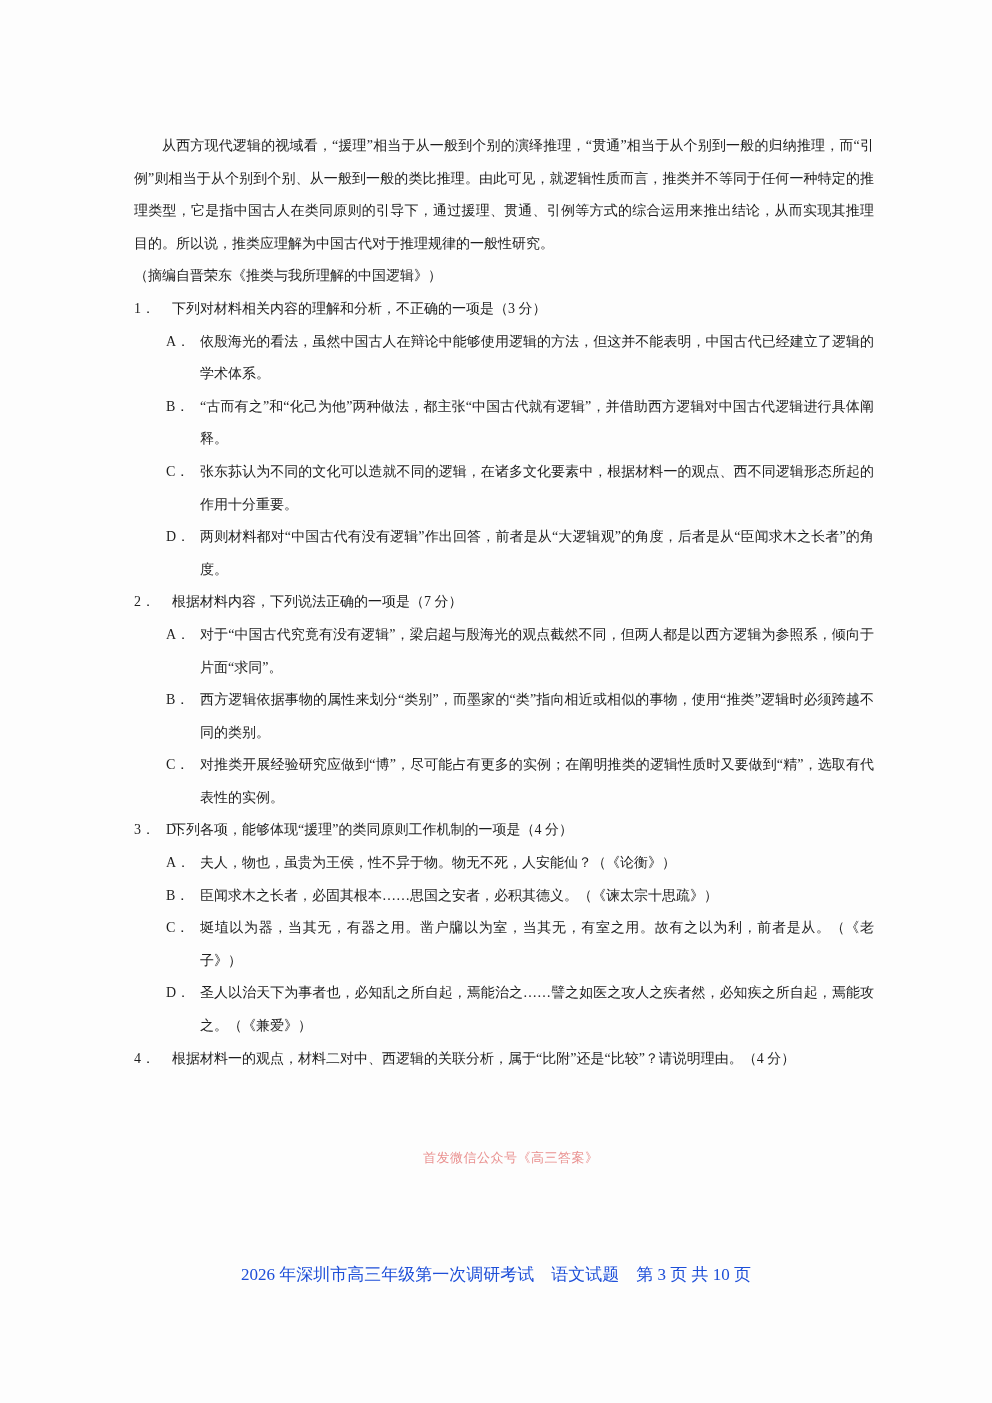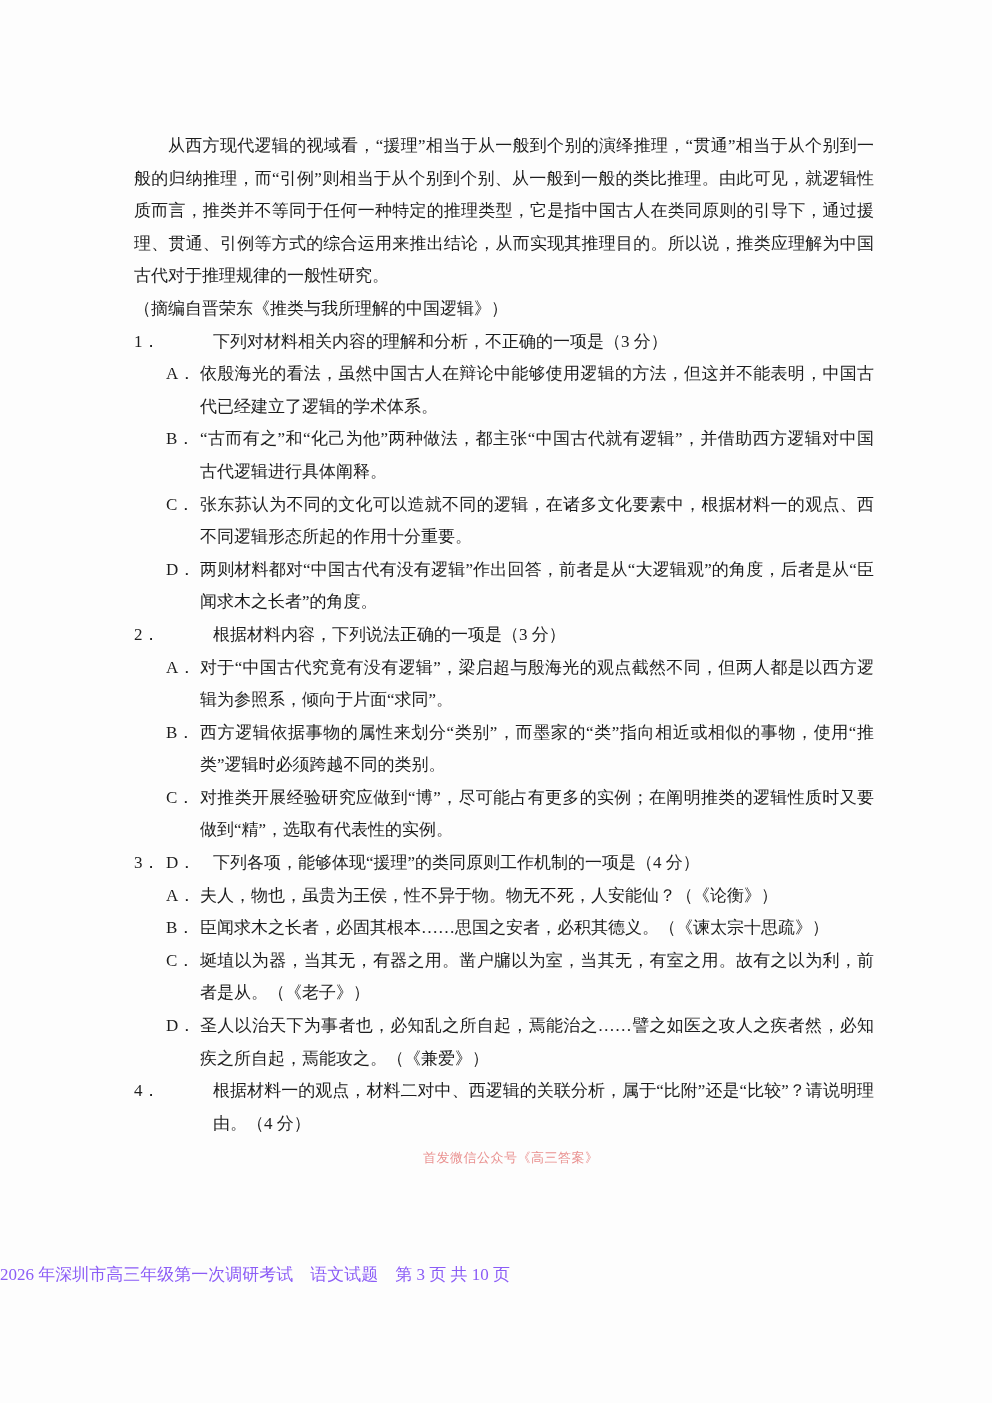--- a/index.html
+++ b/index.html
@@ -14,21 +14,21 @@
     background: #fdfdfd;
     overflow: hidden;
     font-family: "Liberation Serif", "DejaVu Serif", serif;
     color: #1d1d1d;
   }
   .content {
     position: absolute;
     left: 134px;
     top: 130px;
     width: 740px;
-    font-size: 17px;
+    font-size: 14px;
     line-height: 32.6px;
     text-align: justify;
     text-justify: inter-ideograph;
   }
   .passage {
     margin: 0;
     text-indent: 2em;
   }
   .attribution {
     margin: 0;
@@ -38,21 +38,20 @@
   .q-stem-row {
     display: flex;
     align-items: flex-start;
   }
   .q-num {
     flex: 0 0 38px;
   }
   .q-stem {
     flex: 1 1 auto;
     text-align: justify;
-    margin-left: 41px;
   }
   .option {
     position: relative;
     padding-left: 66px;
     text-align: justify;
   }
   .opt-label {
     position: absolute;
     left: 32px;
     top: 0;
@@ -65,23 +64,24 @@
     line-height: 16px;
     color: #e9908f;
     letter-spacing: 0.5px;
     white-space: nowrap;
   }
   .footer {
     position: absolute;
     left: 0;
     top: 1264px;
     width: 100%;
+    text-align: center;
     font-size: 17px;
     line-height: 22px;
-    color: #8b5cf6;
+    color: #1d4ed8;
   }
 </style>
 </head>
 <body>
 
 <div class="page" style="background: rgb(253, 253, 253); color: rgb(29, 29, 29);">
 
   <div class="content">
     <p class="passage">从西方现代逻辑的视域看，“援理”相当于从一般到个别的演绎推理，“贯通”相当于从个别到一般的归纳推理，而“引例”则相当于从个别到个别、从一般到一般的类比推理。由此可见，就逻辑性质而言，推类并不等同于任何一种特定的推理类型，它是指中国古人在类同原则的引导下，通过援理、贯通、引例等方式的综合运用来推出结论，从而实现其推理目的。所以说，推类应理解为中国古代对于推理规律的一般性研究。</p>
     <p class="attribution">（摘编自晋荣东《推类与我所理解的中国逻辑》）</p>
@@ -110,21 +110,21 @@
   <div class="option">
     <span class="opt-label">D．</span>
     <span class="opt-text">两则材料都对“中国古代有没有逻辑”作出回答，前者是从“大逻辑观”的角度，后者是从“臣闻求木之长者”的角度。</span>
   </div>
 </div>
   </div>
 
   <div class="question">
     <div class="q-stem-row">
       <span class="q-num">2．</span>
-      <span class="q-stem">根据材料内容，下列说法正确的一项是（3 分）</span>
+      <span class="q-stem">根据材料内容，下列说法正确的一项是（7 分）</span>
     </div>
     <div class="options">
   <div class="option">
     <span class="opt-label">A．</span>
     <span class="opt-text">对于“中国古代究竟有没有逻辑”，梁启超与殷海光的观点截然不同，但两人都是以西方逻辑为参照系，倾向于片面“求同”。</span>
   </div>
 
   <div class="option">
     <span class="opt-label">B．</span>
     <span class="opt-text">西方逻辑依据事物的属性来划分“类别”，而墨家的“类”指向相近或相似的事物，使用“推类”逻辑时必须跨越不同的类别。</span>

